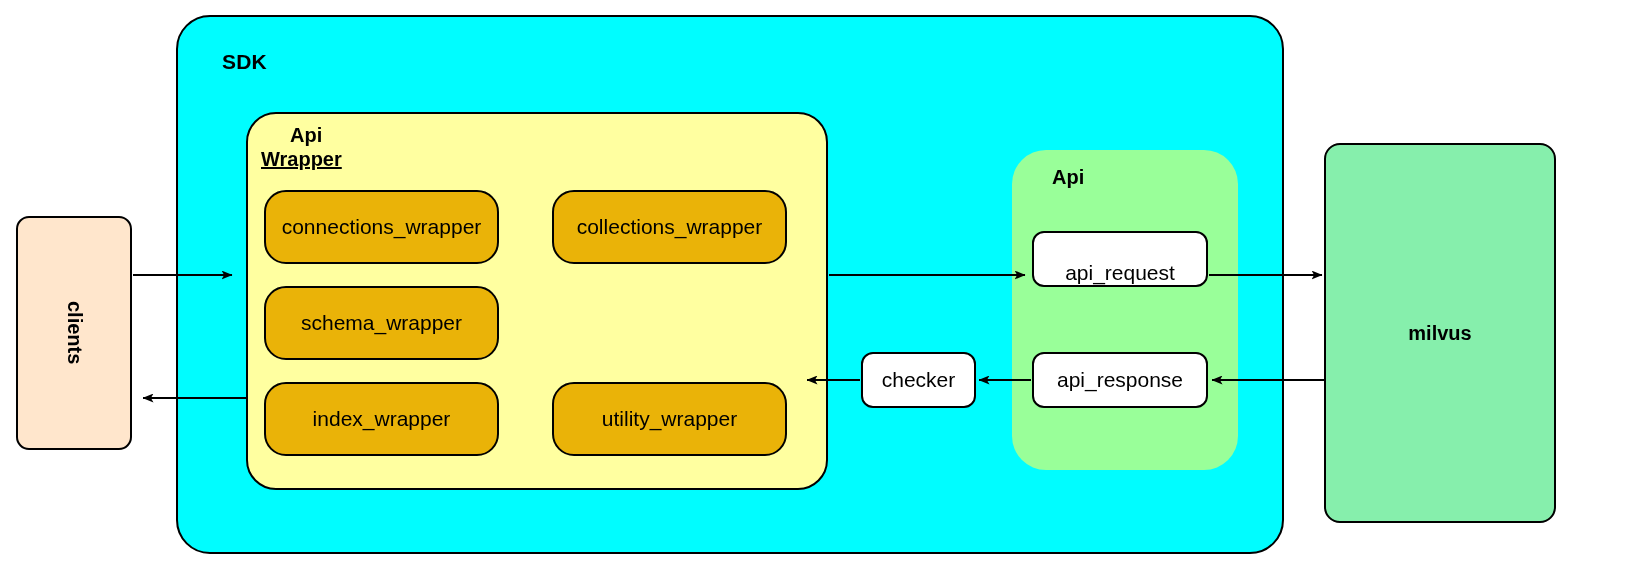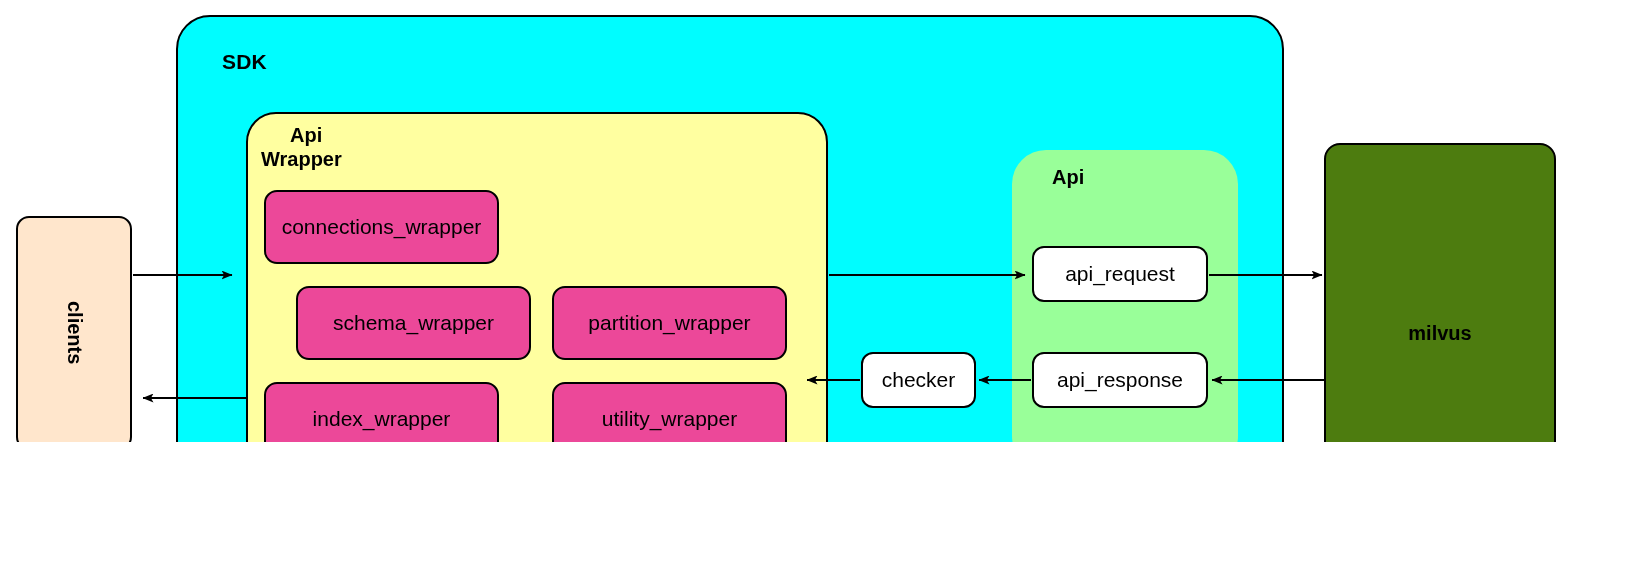--- a/index.html
+++ b/index.html
@@ -7,21 +7,21 @@
     margin: 0;
     padding: 0;
     background: #ffffff;
   }
   body {
     font-family: "Liberation Sans", sans-serif;
   }
   #canvas {
     position: relative;
     width: 1634px;
-    height: 442px;
+    height: 574px;
     background: #ffffff;
     overflow: hidden;
   }
   .box {
     position: absolute;
     box-sizing: border-box;
     border: 2px solid #000000;
     display: flex;
     align-items: center;
     justify-content: center;
@@ -62,34 +62,34 @@
     position: absolute;
     left: 42px;
     top: 9px;
     font-size: 20px;
     font-weight: bold;
     color: #000000;
     line-height: 1.22;
     width: 200px;
     text-align: left;
   }
-  #api-wrapper-label .ln2 { display: block; margin-left: -29px; }
+  #api-wrapper-label .ln2 { display: block; margin-left: -29px; text-decoration: underline; }
 
   
   .wrapper-box {
-    background: #ec4899;
-    border-radius: 13px;
+    background: #eab308;
+    border-radius: 22px;
     font-size: 21px;
     color: #000000;
     height: 74px;
     width: 235px;
   }
   #wb-connections { left: 264px; top: 190px; }
   #wb-collections { left: 552px; top: 190px; }
-  #wb-schema      { left: 264px; top: 286px; margin-left: 32px; }
+  #wb-schema      { left: 264px; top: 286px; }
   #wb-partition   { left: 552px; top: 286px; }
   #wb-index       { left: 264px; top: 382px; }
   #wb-utility     { left: 552px; top: 382px; }
 
   
   #api-gateway-container {
     position: absolute;
     left: 1012px;
     top: 150px;
     width: 226px;
@@ -112,21 +112,21 @@
   #api-gateway-label .ln2 { display: block; margin-left: -14px; }
 
   .gateway-box {
     background: #FFFFFF;
     border-radius: 12px;
     font-size: 21px;
     color: #000000;
     width: 176px;
     height: 56px;
   }
-  #gb-request  { left: 1032px; top: 246px; }
+  #gb-request  { left: 1032px; top: 231px; align-items: flex-end; }
   #gb-response { left: 1032px; top: 352px; }
 
   
   #checker-box {
     left: 861px;
     top: 352px;
     width: 115px;
     height: 56px;
     background: #FFFFFF;
     border-radius: 12px;
@@ -151,21 +151,21 @@
     text-orientation: mixed;
     white-space: nowrap;
   }
 
   
   #milvus-box {
     left: 1324px;
     top: 143px;
     width: 232px;
     height: 380px;
-    background: #4d7c0f;
+    background: #86efac;
     border-radius: 16px;
     font-size: 20px;
     font-weight: bold;
     color: #000000;
     text-align: center;
   }
 
   
   #connectors {
     position: absolute;
@@ -188,25 +188,25 @@
   <div class="box" id="api-wrapper-container">
     <div id="api-wrapper-label">
       <span>Api</span>
       <span class="ln2">Wrapper</span>
     </div>
   </div>
 
   <div class="box wrapper-box" id="wb-connections">
     <span>connections_wrapper</span>
   </div>
+  <div class="box wrapper-box" id="wb-collections">
+    <span>collections_wrapper</span>
+  </div>
   <div class="box wrapper-box" id="wb-schema">
     <span>schema_wrapper</span>
-  </div>
-  <div class="box wrapper-box" id="wb-partition">
-    <span>partition_wrapper</span>
   </div>
   <div class="box wrapper-box" id="wb-utility">
     <span>utility_wrapper</span>
   </div>
   <div class="box wrapper-box" id="wb-index">
     <span>index_wrapper</span>
   </div>
 
   <div id="api-gateway-container">
     <div id="api-gateway-label">

